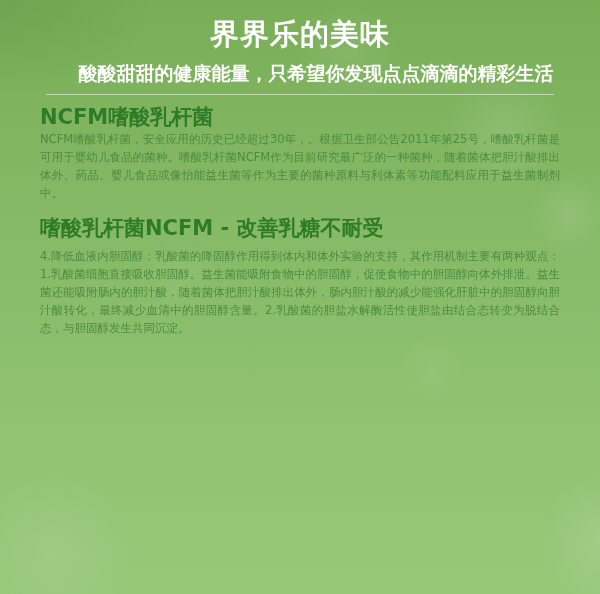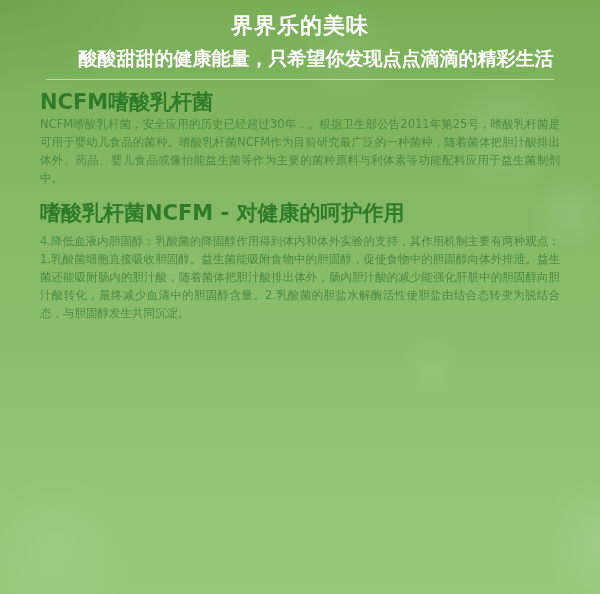--- a/index.html
+++ b/index.html
@@ -26,22 +26,22 @@
       radial-gradient(circle 50px at 30% 46%, rgba(255,255,255,0.05), rgba(255,255,255,0) 75%),
       radial-gradient(circle 45px at 72% 62%, rgba(255,255,255,0.05), rgba(255,255,255,0) 75%),
       radial-gradient(ellipse 260px 160px at 0% 0%, rgba(15,70,15,0.10), rgba(15,70,15,0) 60%),
       linear-gradient(180deg, #79ae57 0%, #85b965 35%, #90c271 70%, #96c878 100%);
   }
   .header {
     padding-top: 7px;
     text-align: center;
   }
   .page-title {
-    margin: 0;
-    font-size: 22px;
+    margin: 8px;
+    font-size: 29px;
     line-height: 38px;
     font-weight: bold;
     color: #ffffff;
     letter-spacing: 1px;
   }
   .page-subtitle {
     margin: 1px 0 0 0;
     font-size: 19px;
     line-height: 24px;
     font-weight: bold;
@@ -94,18 +94,18 @@
   </div>
 
   <div class="content">
 
     <section class="section-intro">
       <h3 class="section-heading">NCFM嗜酸乳杆菌</h3>
       <p class="body-para">NCFM嗜酸乳杆菌，安全应用的历史已经超过30年，。根据卫生部公告2011年第25号，嗜酸乳杆菌是可用于婴幼儿食品的菌种。嗜酸乳杆菌NCFM作为目前研究最广泛的一种菌种，随着菌体把胆汁酸排出体外、药品、婴儿食品或像怡能益生菌等作为主要的菌种原料与利体素等功能配料应用于益生菌制剂中。</p>
     </section>
 
     <section class="section-benefits">
-      <h3 class="section-heading">嗜酸乳杆菌NCFM - 对健康的呵护作用</h3>
+      <h3 class="section-heading">嗜酸乳杆菌NCFM - 改善乳糖不耐受</h3>
       <p class="body-para">4.降低血液内胆固醇：乳酸菌的降固醇作用得到体内和体外实验的支持，其作用机制主要有两种观点：1.乳酸菌细胞直接吸收胆固醇。益生菌能吸附食物中的胆固醇，促使食物中的胆固醇向体外排泄。益生菌还能吸附肠内的胆汁酸，随着菌体把胆汁酸排出体外，肠内胆汁酸的减少能强化肝脏中的胆固醇向胆汁酸转化，最终减少血清中的胆固醇含量。2.乳酸菌的胆盐水解酶活性使胆盐由结合态转变为脱结合态，与胆固醇发生共同沉淀。</p>
     </section>
 
   </div>
 </div>
 
 </body></html>

